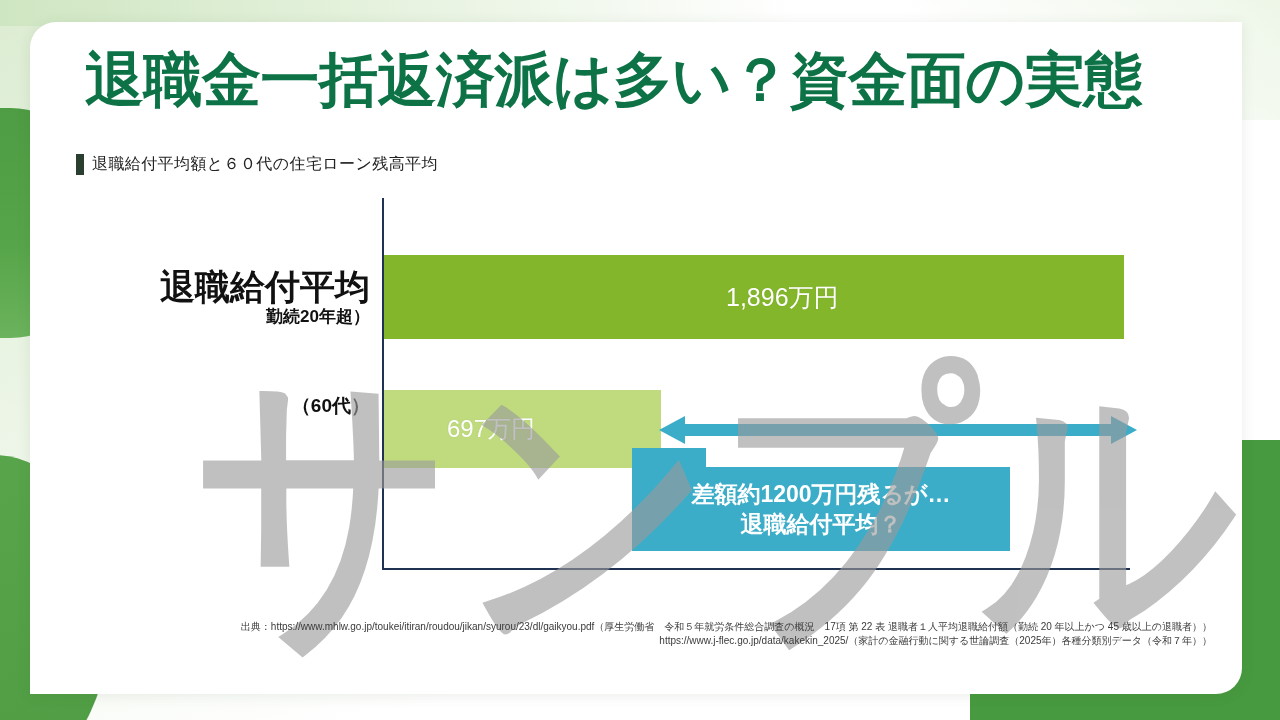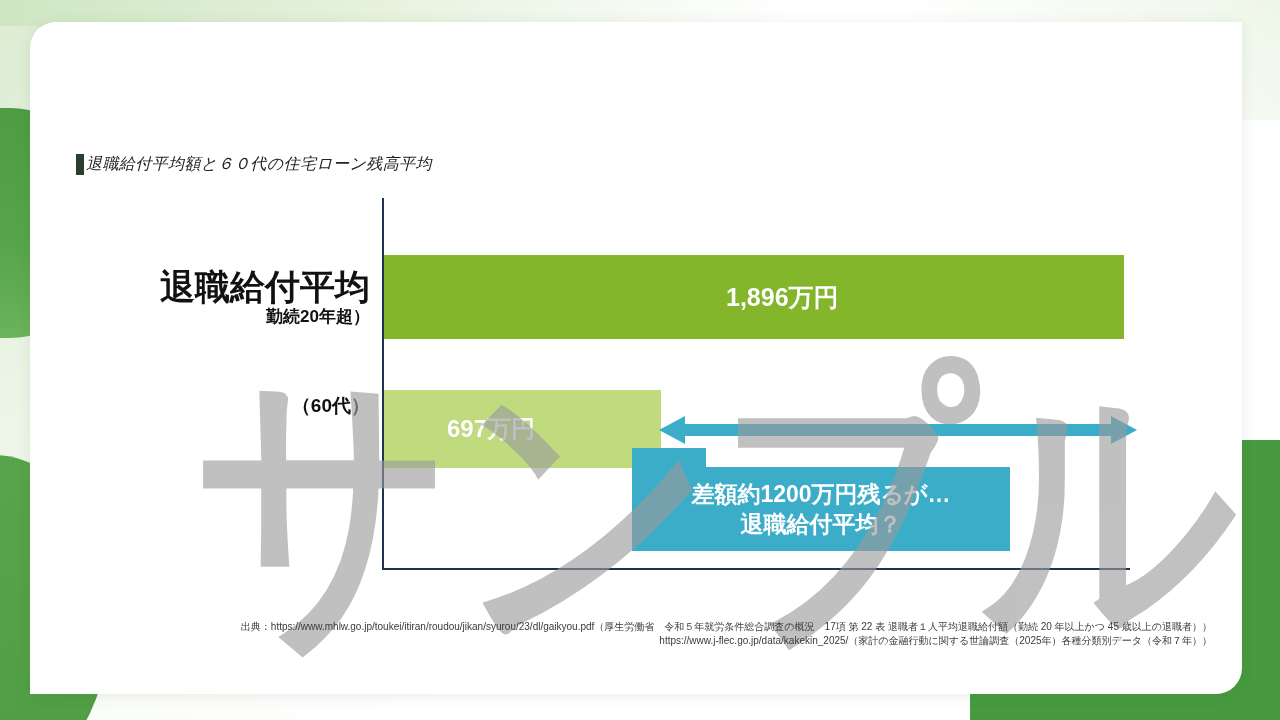--- a/index.html
+++ b/index.html
@@ -61,21 +61,21 @@
 
   
   #title{
     position:absolute;left:55px;top:28px;width:1120px;
     font-size:59px;line-height:1.04;font-weight:bold;color:#0d7346;
     letter-spacing:-0.5px;white-space:nowrap;
   }
 
   
   #subtitle-row{
-    position:absolute;left:46px;top:132px;display:flex;align-items:center;gap:2px;font-style:italic;
+    position:absolute;left:46px;top:132px;display:flex;align-items:center;gap:8px;
   }
   #subtitle-bar{width:8px;height:21px;background:#2b3f30;flex:none;}
   #subtitle-text{font-size:16px;color:#222222;letter-spacing:.4px;white-space:nowrap;}
 
   
   #chart{
     position:absolute;left:46px;top:168px;width:1120px;height:410px;
   }
   .axis-v{
     position:absolute;left:306px;top:8px;width:2px;height:372px;background:#1f3251;
@@ -92,21 +92,21 @@
   .cat-sub{font-size:17px;font-weight:bold;line-height:1.22;}
   #cat1{left:30px;top:76px;width:264px;}
   #cat2{left:30px;top:204px;width:264px;}
   #cat2 .cat-sub{font-size:19px;}
 
   
   .bar{position:absolute;display:flex;align-items:center;}
   #bar1{left:308px;top:65px;height:84px;width:740px;background:#84b62c;}
   #bar2{left:308px;top:200px;height:78px;width:277px;background:#bfdb7e;}
   .bar-label{
-    color:#ffffff;font-size:25px;font-weight:bold;
+    color:#ffffff;font-size:25px;font-weight:normal;
     text-shadow:0 0 2px rgba(0,0,0,.07);
   }
   #bar1 .bar-label{margin-left:342px;}
   #bar2 .bar-label{margin-left:63px;font-size:24px;}
 
   
   #diff-arrow{position:absolute;left:583px;top:225px;width:478px;height:30px;}
   #diff-arrow svg{display:block;}
 
   
@@ -148,20 +148,21 @@
   <div class="bg-blob-left"></div>
   <div class="bg-blob-bottomleft"></div>
   <div class="bg-circle-dark"></div>
   <div class="bg-circle-light"></div>
   <div class="bg-corner-br-soft"></div>
   <div class="bg-corner-br"></div>
 </div>
 
 <div id="card">
 
+  <div id="title">退職金一括返済派は多い？資金面の実態</div>
 
   <div id="subtitle-row">
     <div id="subtitle-bar"></div>
     <div id="subtitle-text">退職給付平均額と６０代の住宅ローン残高平均</div>
   </div>
 
   <div id="chart">
 
     <div class="axis-v"></div>
     <div class="axis-h"></div>

